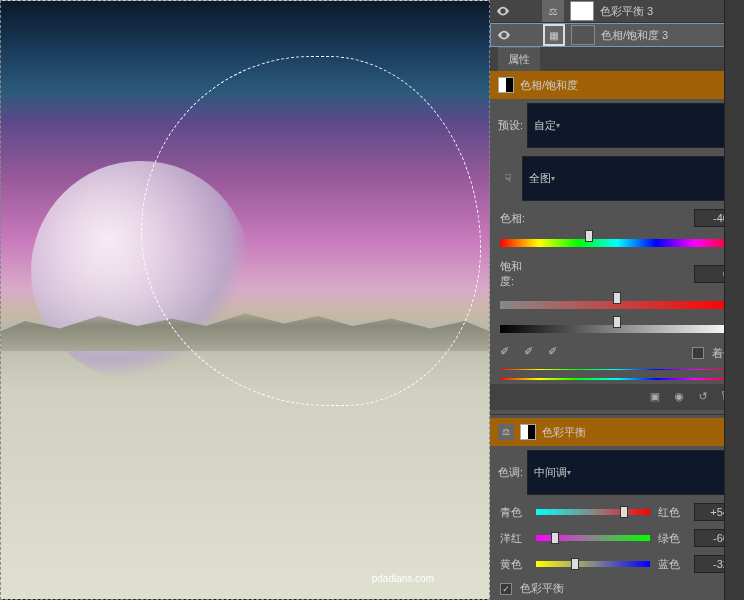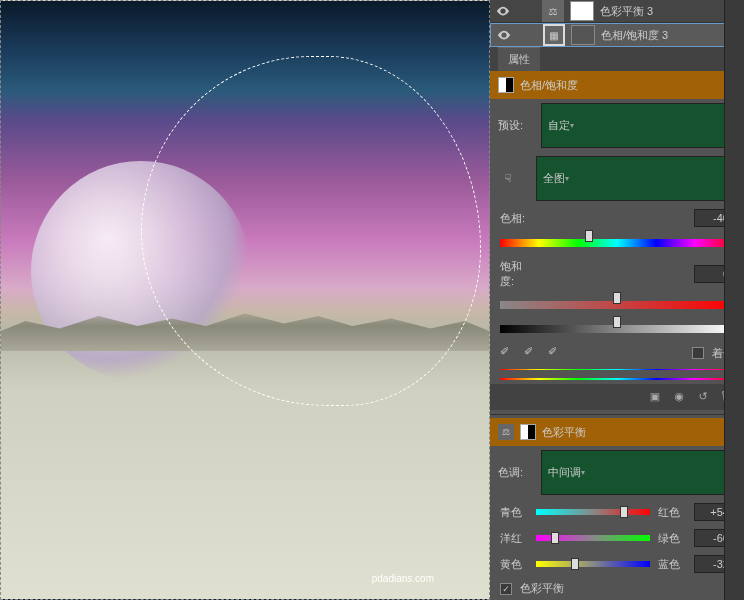--- a/index.html
+++ b/index.html
@@ -16,22 +16,22 @@
 .eye{width:14px;height:14px;display:flex;align-items:center;justify-content:center;cursor:pointer}
 .eye svg{width:14px;height:10px;fill:#ccc}
 .adj-icon{width:22px;height:22px;background:#666;display:flex;align-items:center;justify-content:center;font-size:10px}
 .mask{width:24px;height:20px;background:#fff;border:1px solid #888}
 .mask.dark{background:#555}
 .panel-header{display:flex;align-items:center;height:26px;background:#424242;padding:0 8px;gap:6px}
 .tab{padding:4px 10px;background:#535353;border-top:1px solid #666}
 .adj-title{display:flex;align-items:center;gap:6px;padding:6px 8px;background:#a16207}
 .square-icon{width:16px;height:16px;border:1px solid #aaa}
 .half-fill{background:linear-gradient(90deg,#fff 50%,#000 50%)}
-.dropdown-row{display:flex;align-items:center;padding:4px 8px;gap:18px}
-.dropdown{flex:1;background:#14532d;border:1px solid #222;padding:14px 6px;display:flex;align-items:center;cursor:pointer}
+.dropdown-row{display:flex;align-items:center;padding:4px 8px;gap:4px}
+.dropdown{flex:1;background:#0f172a;border:1px solid #222;padding:14px 6px;display:flex;align-items:center;cursor:pointer}
 .chev{font-size:8px;color:#999}
 .slider-row{display:flex;align-items:center;padding:4px 10px;gap:0}
 .slider-label{width:36px}
 .slider-track{flex:1;height:16px;position:relative;display:flex;align-items:center}
 .slider-bar{width:100%;height:3px;background:#666;position:relative}
 .hue-bar{height:8px;background:linear-gradient(90deg,red,#ff0,#0f0,#0ff,#00f,#f0f,red)}
 .sat-bar{height:8px;background:linear-gradient(90deg,#888,red)}
 .light-bar{height:8px;background:linear-gradient(90deg,#000,#888,#fff)}
 .thumb{position:absolute;width:8px;height:12px;background:#ddd;border:1px solid #333;top:-5px;transform:translateX(-50%);cursor:pointer}
 .val-input{width:40px;background:#3a3a3a;border:1px solid #222;padding:2px 4px;text-align:right}

